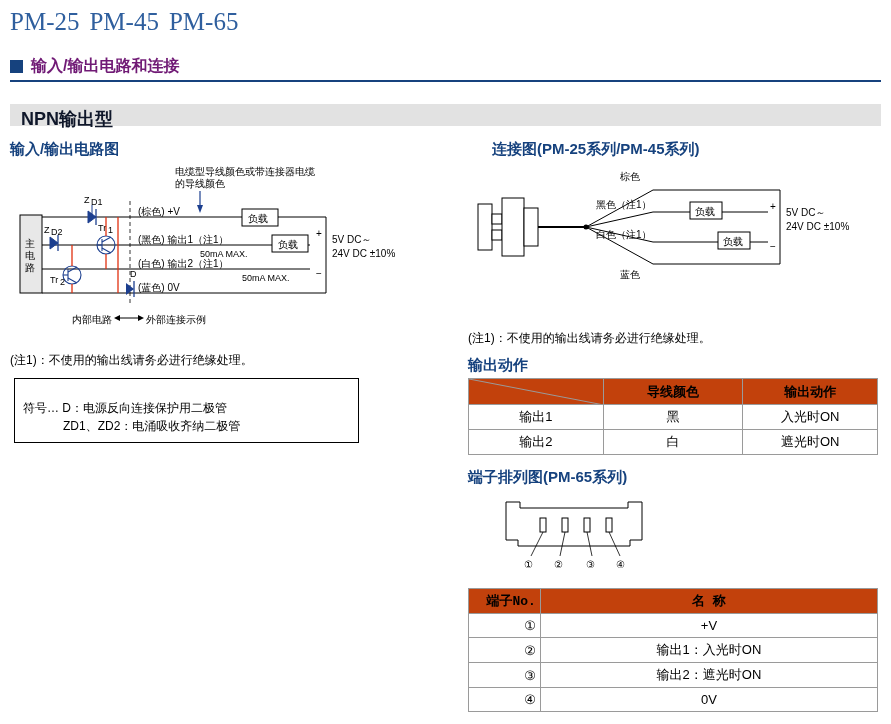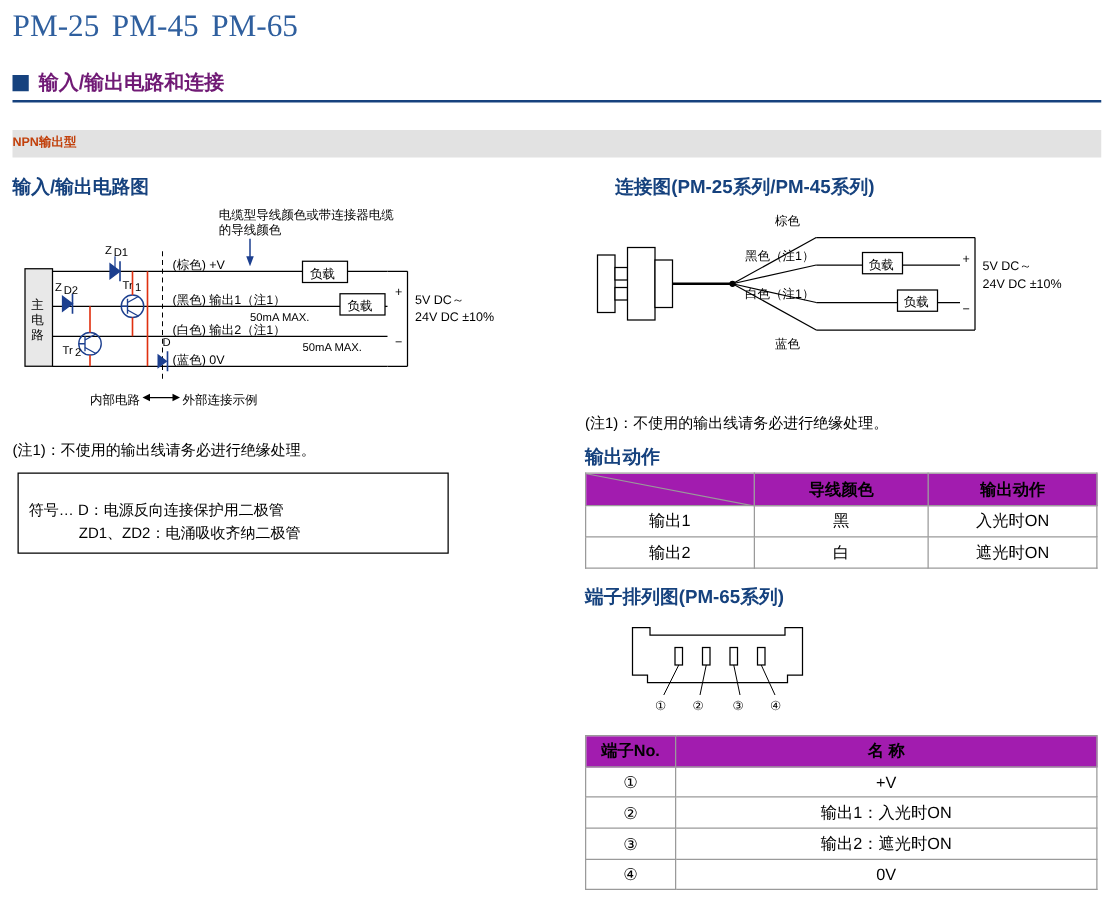--- a/index.html
+++ b/index.html
@@ -46,24 +46,24 @@
   }
 
   .gray-band {
     position: absolute;
     left: 10px; top: 104px;
     width: 871px; height: 22px;
     background: #e2e2e2;
   }
   .gray-band span {
     position: absolute;
-    left: 0; top: 3px;
-    font-size: 10px;
+    left: 11px; top: 3px;
+    font-size: 18px;
     font-weight: bold;
-    color: #c2410c;
+    color: #0f172a;
   }
 
   .blue-head {
     color: #16427e;
     font-weight: bold;
     font-size: 15px;
     position: absolute;
   }
 
   
@@ -106,39 +106,39 @@
     position: absolute;
     border-collapse: collapse;
     font-size: 13px;
   }
   table.grid td, table.grid th {
     border: 1px solid #9a9a9a;
     text-align: center;
     font-weight: normal;
     padding: 3px 4px;
   }
-  table.grid th { background: #a21caf; font-weight: bold; }
+  table.grid th { background: #c2410c; font-weight: bold; font-family: Liberation Mono, monospace; }
 
   #out-table { left: 468px; top: 378px; width: 410px; }
   #out-table td.c0, #out-table th.c0 { width: 135px; }
   #out-table td.c1, #out-table th.c1 { width: 140px; }
   #out-table td.c2, #out-table th.c2 { width: 135px; }
   #out-table tr { height: 22px; }
 
   .diag-cell { position: relative; padding: 0; height: 26px; }
 
   #right-head3 { left: 468px; top: 468px; }
   .term-diagram {
     position: absolute;
     left: 468px; top: 494px;
     width: 300px; height: 78px;
   }
 
   #term-table { left: 468px; top: 588px; width: 410px; }
-  #term-table td.t0, #term-table th.t0 { width: 72px; }
+  #term-table td.t0, #term-table th.t0 { width: 72px; text-align: right; }
   #term-table td.t1, #term-table th.t1 { width: 338px; }
   #term-table tr { height: 24px; }
 
   svg { display: block; }
   .lbl { font-size: 10px; font-family: "Liberation Sans", sans-serif; }
   .lbl-sm { font-size: 9px; font-family: "Liberation Sans", sans-serif; }
 </style>
 </head>
 <body>
 

